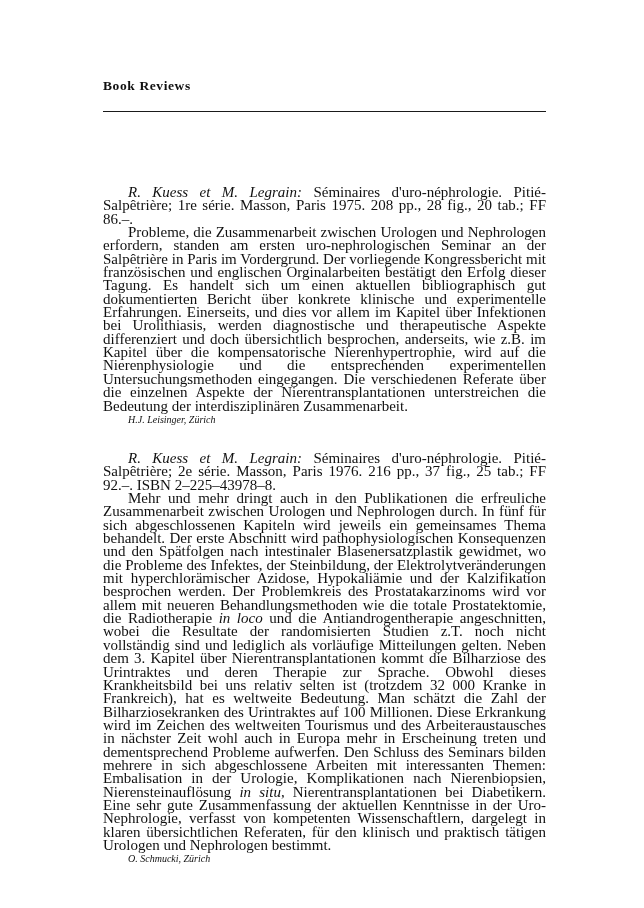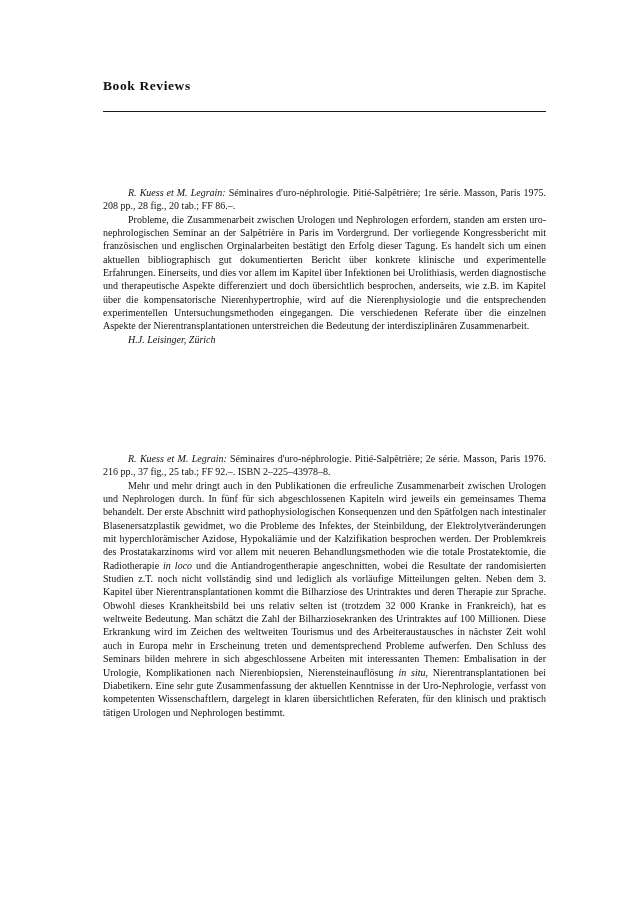--- a/index.html
+++ b/index.html
@@ -55,21 +55,21 @@
     position: absolute;
     left: 103px;
     width: 443px;
   }
   #review-1 { top: 186px; }
   #review-2 { top: 452px; }
 
   .citation,
   .body-par {
     margin: 0;
-    font-size: 10px;
+    font-size: 15px;
     line-height: 13.35px;
     text-align: justify;
     text-justify: inter-word;
     text-indent: 25px;
     hyphens: manual;
     color: #101010;
   }
 
   .citation .authors {
     font-style: italic;
@@ -107,15 +107,16 @@
     <p class="body-par">Probleme, die Zusammenarbeit zwischen Urologen und Nephrologen erfordern, standen am ersten uro-nephrologischen Seminar an der Salpêtrière in Paris im Vordergrund. Der vorliegende Kongressbericht mit französischen und englischen Orginalarbeiten bestätigt den Erfolg dieser Tagung. Es handelt sich um einen aktuellen bibliographisch gut dokumentierten Bericht über konkrete klinische und experimentelle Erfahrungen. Einerseits, und dies vor allem im Kapitel über Infektionen bei Urolithiasis, werden diagnostische und therapeutische Aspekte differenziert und doch übersichtlich besprochen, anderseits, wie z.B. im Kapitel über die kompensatorische Nierenhypertrophie, wird auf die Nierenphysiologie und die entsprechenden experimentellen Untersuchungsmethoden eingegangen. Die verschiedenen Referate über die einzelnen Aspekte der Nierentransplantationen unterstreichen die Bedeutung der interdisziplinären Zusammenarbeit.</p>
 
     <p class="signature">H.J. Leisinger, Zürich</p>
   </div>
 
   <div class="review" id="review-2">
     <p class="citation"><span class="authors">R. Kuess et M. Legrain:</span><span class="work-title"> Séminaires d'uro-néphrologie. Pitié-Salpêtrière; 2e série. Masson, Paris 1976. 216 pp., 37 fig., 25 tab.; FF 92.–. ISBN 2–225–43978–8.</span></p>
 
     <p class="body-par"><span>Mehr und mehr dringt auch in den Publikationen die erfreuliche Zusammenarbeit zwischen Urologen und Nephrologen durch. In fünf für sich abgeschlossenen Kapiteln wird jeweils ein gemeinsames Thema behandelt. Der erste Abschnitt wird pathophysiologischen Konsequenzen und den Spätfolgen nach intestinaler Blasenersatzplastik gewidmet, wo die Probleme des Infektes, der Steinbildung, der Elektrolytveränderungen mit hyperchlorämischer Azidose, Hypokaliämie und der Kalzifikation besprochen werden. Der Problemkreis des Prostatakarzinoms wird vor allem mit neueren Behandlungsmethoden wie die totale Prostatektomie, die Radiotherapie </span><em class="term">in loco</em><span> und die Antiandrogentherapie angeschnitten, wobei die Resultate der randomisierten Studien z.T. noch nicht vollständig sind und lediglich als vorläufige Mitteilungen gelten. Neben dem 3. Kapitel über Nierentransplantationen kommt die Bilharziose des Urintraktes und deren Therapie zur Sprache. Obwohl dieses Krankheitsbild bei uns relativ selten ist (trotzdem 32 000 Kranke in Frankreich), hat es weltweite Bedeutung. Man schätzt die Zahl der Bilharziosekranken des Urintraktes auf 100 Millionen. Diese Erkrankung wird im Zeichen des weltweiten Tourismus und des Arbeiteraustausches in nächster Zeit wohl auch in Europa mehr in Erscheinung treten und dementsprechend Probleme aufwerfen. Den Schluss des Seminars bilden mehrere in sich abgeschlossene Arbeiten mit interessanten Themen: Embalisation in der Urologie, Komplikationen nach Nierenbiopsien, Nierensteinauflösung </span><em class="term">in situ</em><span>, Nierentransplantationen bei Diabetikern. Eine sehr gute Zusammenfassung der aktuellen Kenntnisse in der Uro-Nephrologie, verfasst von kompetenten Wissenschaftlern, dargelegt in klaren übersichtlichen Referaten, für den klinisch und praktisch tätigen Urologen und Nephrologen bestimmt.</span></p>
 
+    <p class="signature">O. Schmucki, Zürich</p>
   </div>
 
 </div>
 
 </body></html>

